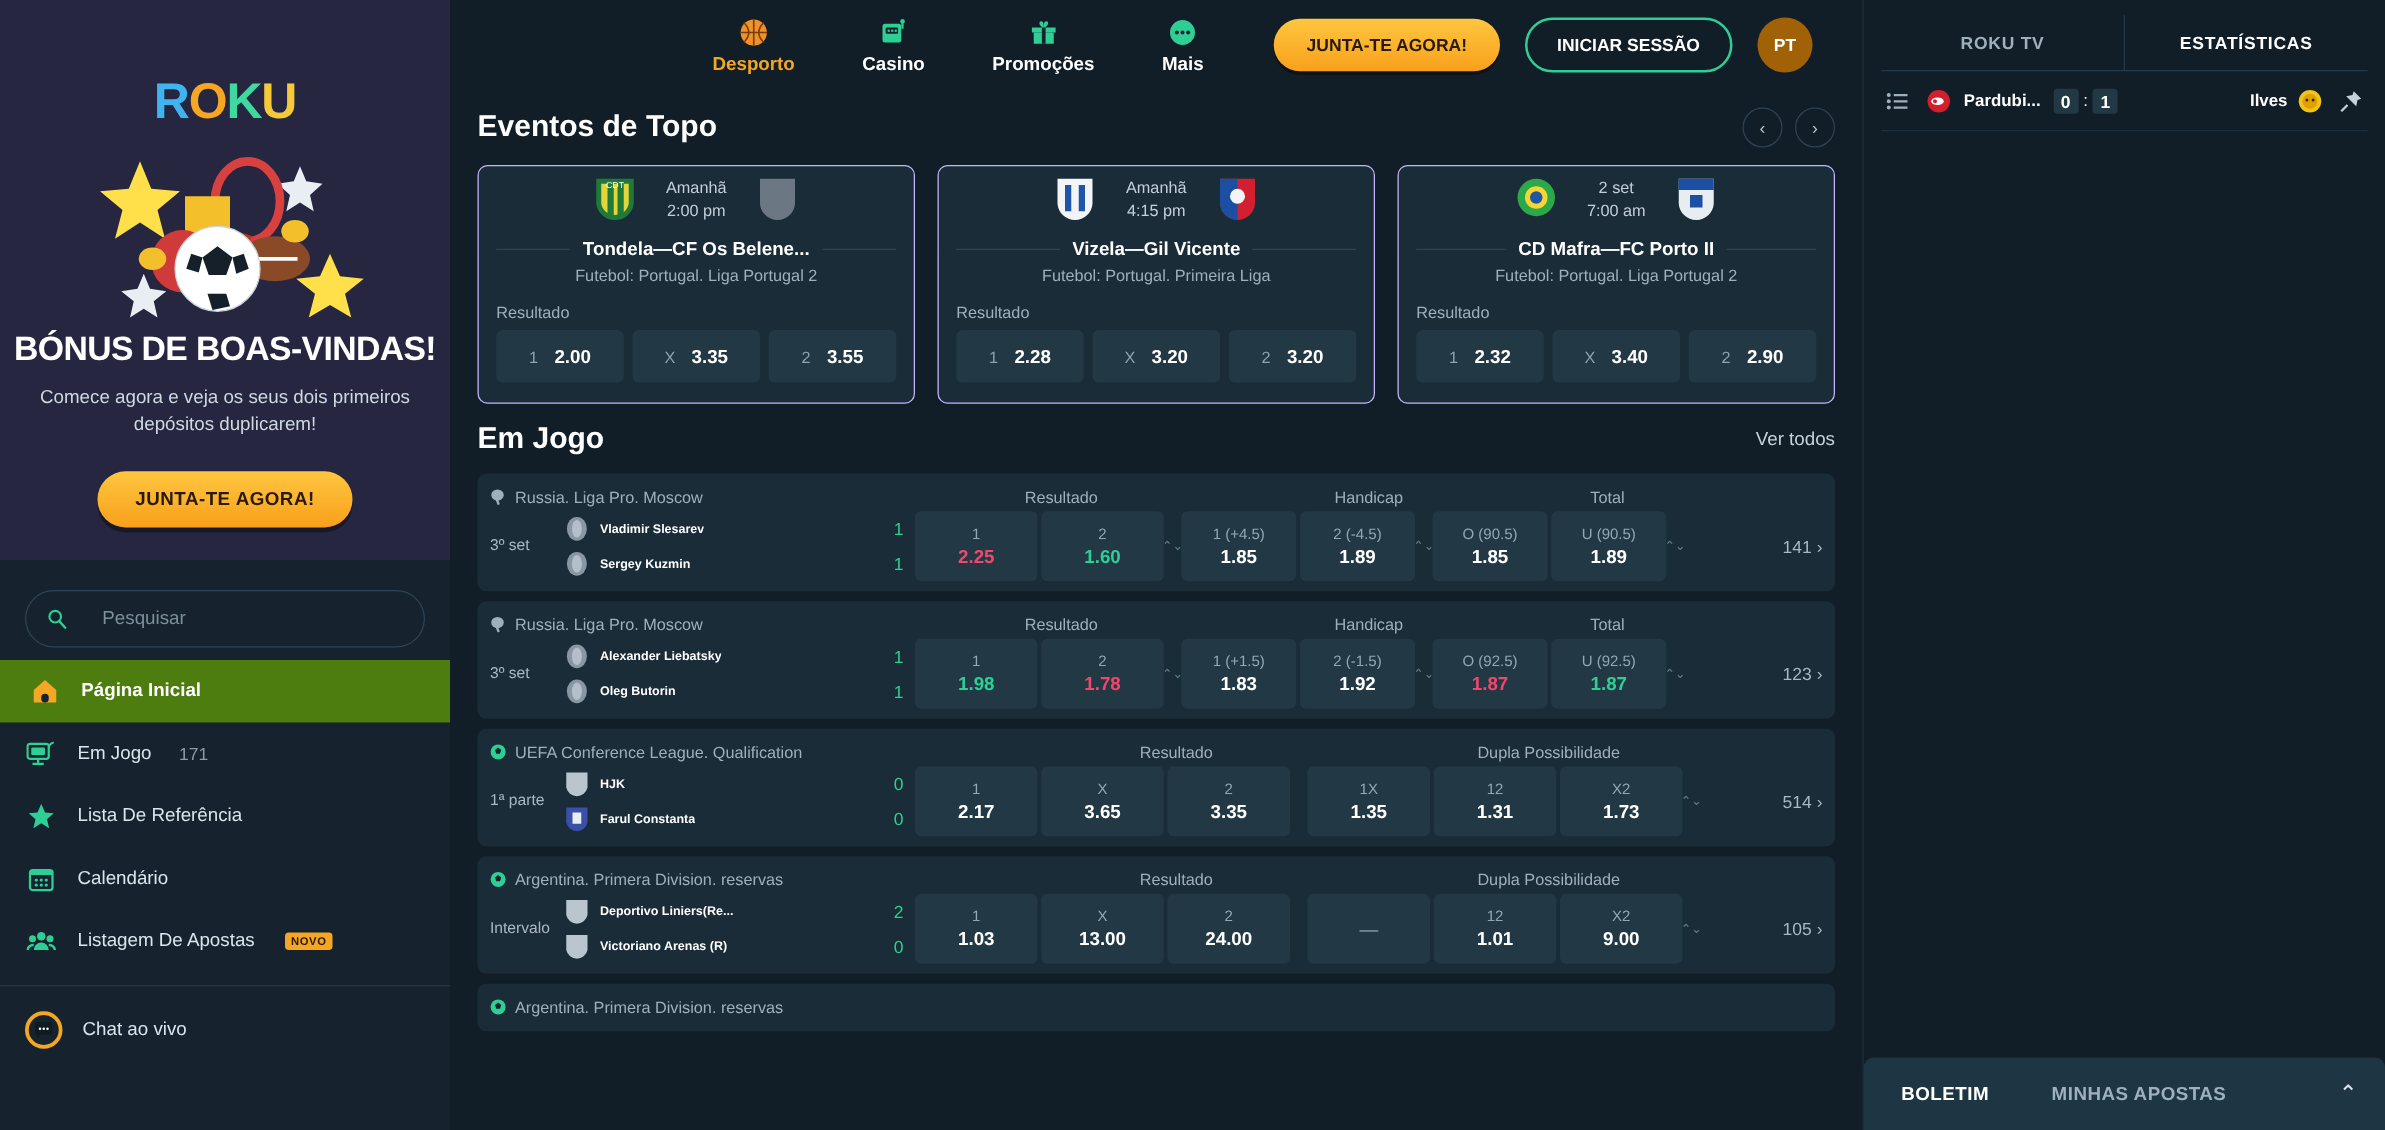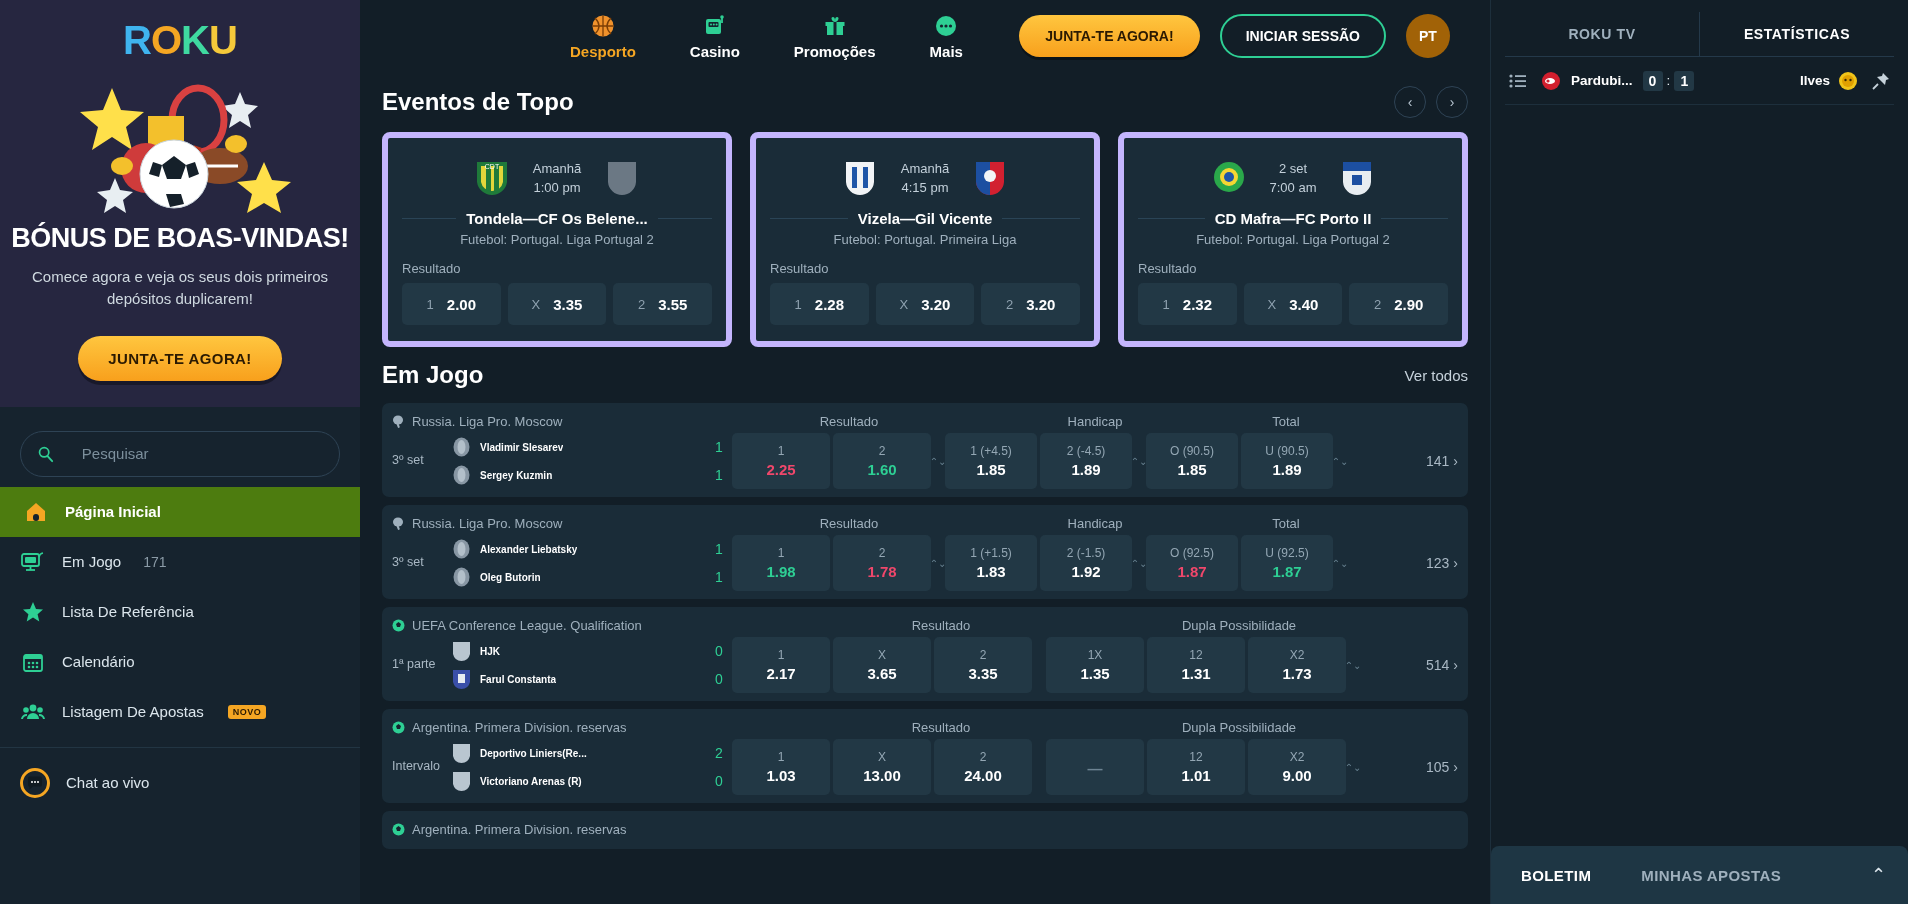--- a/index.html
+++ b/index.html
@@ -20,21 +20,21 @@
     background:#16232e;
     display:flex; flex-direction:column;
     position:relative; overflow:hidden;
   }
   .promo {
     background:#262640;
     padding:10px 0 26px;
     position:relative;
     text-align:center;
   }
-  .logo { height:60px; display:flex; align-items:center; justify-content:center; }
+  .logo { height:60px; display:flex; align-items:center; justify-content:center;margin-top:41px; }
   .logo-text { font-size:40px; font-weight:bold; letter-spacing:-1px; }
   .logo-text .r { color:#3fb4ef; }
   .logo-text .o { color:#f5a623; }
   .logo-text .k { color:#3fd9a0; }
   .logo-text .u { color:#f5c93a; }
 
   .promo-art { height:150px; position:relative; }
   .promo-art svg { position:absolute; left:50%; top:0; transform:translateX(-50%); }
 
   .promo-title {
@@ -132,22 +132,22 @@
   .arrow-btn {
     width:32px; height:32px; border-radius:50%;
     border:1px solid #2e4355; background:transparent; color:#b9c7d2;
     display:flex; align-items:center; justify-content:center; cursor:pointer; font-size:14px;
   }
   .see-all { margin-left:auto; color:#c6d2db; font-size:15px; cursor:pointer; }
 
   
   .cards { display:flex; gap:18px; }
   .ecard {
-    flex:1; background:#1a2c38; border-radius:8px; padding:14px 14px 16px;
-    border:6px solid #c4b5fd;
+    flex:1; background:#1a2c38; border-radius:8px; padding:0 14px 16px;
+    border:1px solid #c4b5fd;
   }
   .ecard-top { display:flex; align-items:center; justify-content:center; gap:24px; height:52px; }
   .ecard-time { text-align:center; font-size:13px; color:#c3d0da; line-height:1.5; }
   .crest { width:34px; height:36px; }
   .ecard-teams {
     display:flex; align-items:center; gap:10px; margin-top:6px;
   }
   .ecard-teams .line { flex:1; height:1px; background:#2a4456; }
   .ecard-name { font-size:15px; font-weight:bold; color:#fff; white-space:nowrap; overflow:hidden; text-overflow:ellipsis; max-width:230px; }
   .ecard-league { text-align:center; font-size:13px; color:#9fb0bd; margin-top:5px; }
@@ -442,21 +442,21 @@
           <div class="ecard-top">
             <svg class="crest" viewBox="0 0 34 36">
                 <path d="M2 2 h30 v20 a15 15 0 0 1 -15 13 A15 15 0 0 1 2 22 z" fill="#1f7a3a"></path>
                 <path d="M6 6 h22 v16 a11 11 0 0 1 -11 9 A11 11 0 0 1 6 22 z" fill="#e3d63b"></path>
                 <path d="M11 6 h5 v25 h-5 z" fill="#1f7a3a"></path>
                 <path d="M19 6 h5 v25 h-5 z" fill="#1f7a3a"></path>
                 <text x="17" y="9" font-size="7" fill="#fff" text-anchor="middle" font-family="Liberation Sans">CDT</text>
               </svg>
             <div class="ecard-time">
               <div>Amanhã</div>
-              <div>1:00 pm</div>
+              <div>2:00 pm</div>
             </div>
             <svg class="crest" viewBox="0 0 34 36">
                 <path d="M3 2 h28 v20 a14 14 0 0 1 -14 13 A14 14 0 0 1 3 22 z" fill="#6b7884"></path>
               </svg>
           </div>
           <div class="ecard-teams">
             <span class="line"></span>
             <span class="ecard-name">Tondela—CF Os Belene...</span>
             <span class="line"></span>
           </div>

